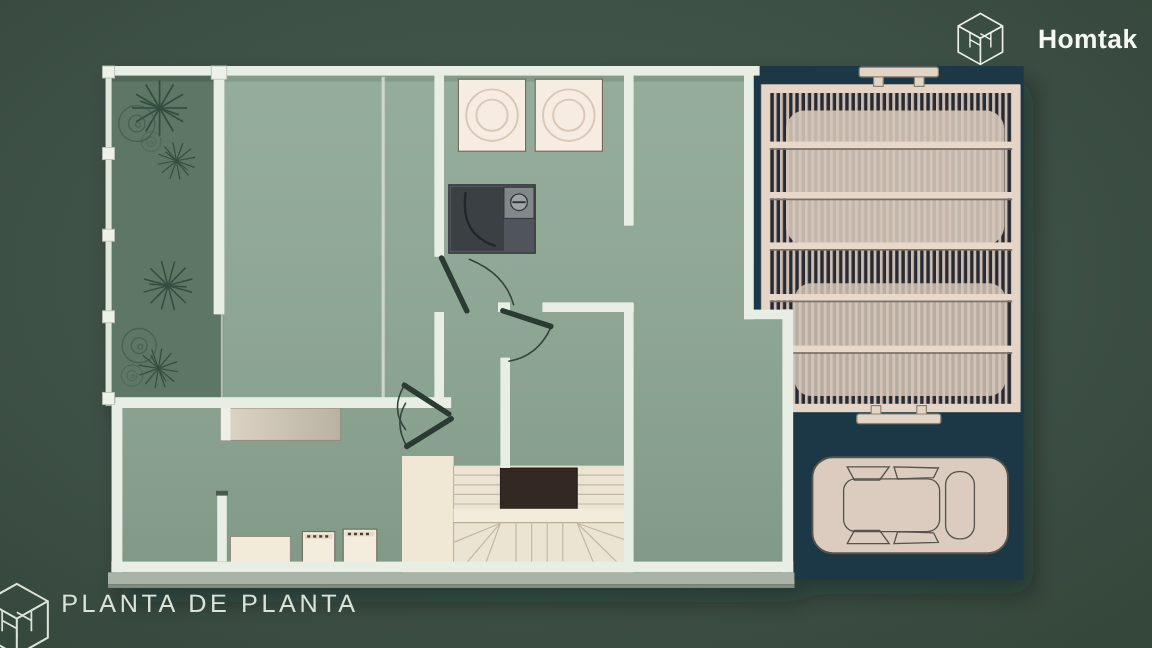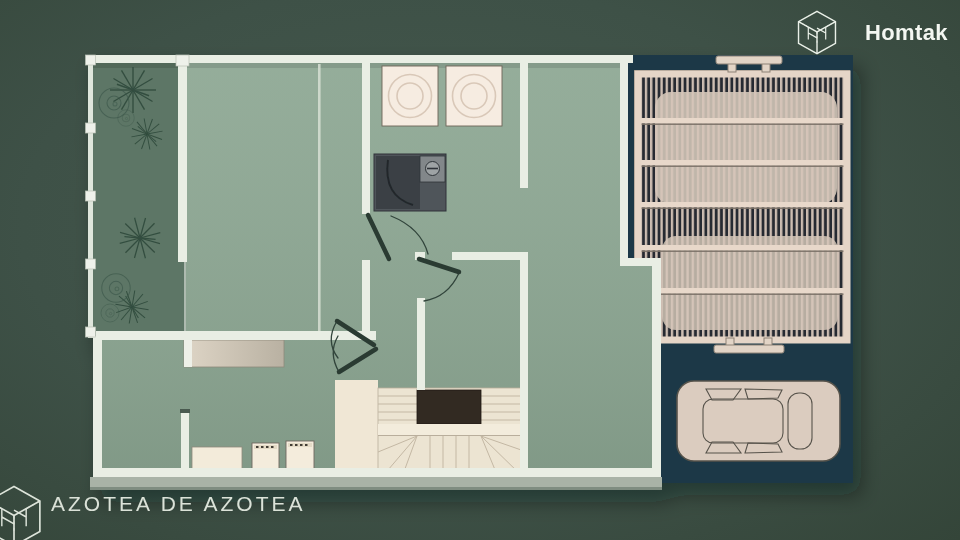--- a/index.html
+++ b/index.html
@@ -258,16 +258,16 @@
 
   <div class="footer">
     <svg class="cube" width="62" height="70" viewBox="0 0 40 46" fill="none" stroke="#dde4da" stroke-width="1.1">
       <path d="M20,3 L37,12.5 L37,32.5 L20,42 L3,32.5 L3,12.5 Z"></path>
       <path d="M3,12.5 L20,22 L37,12.5"></path>
       <path d="M20,22 L20,42"></path>
       <path d="M12,17.5 L12,29 M28,17.5 L28,29 M12,23 L20,27.5 M28,23 L20,18.5" stroke-width="0.95"></path>
       <path d="M20,22 L20,33" stroke-dasharray="2 2" stroke-width="0.7" opacity="0.8"></path>
       <path d="M3,12.5 L12,17.5 M37,12.5 L28,17.5" stroke-dasharray="2 2" stroke-width="0.7" opacity="0.8"></path>
     </svg>
-    <span class="title">AZOTEA DE AZOTEA</span>
+    <span class="title">PLANTA DE PLANTA</span>
   </div>
 
 </div>
 
 </body></html>

